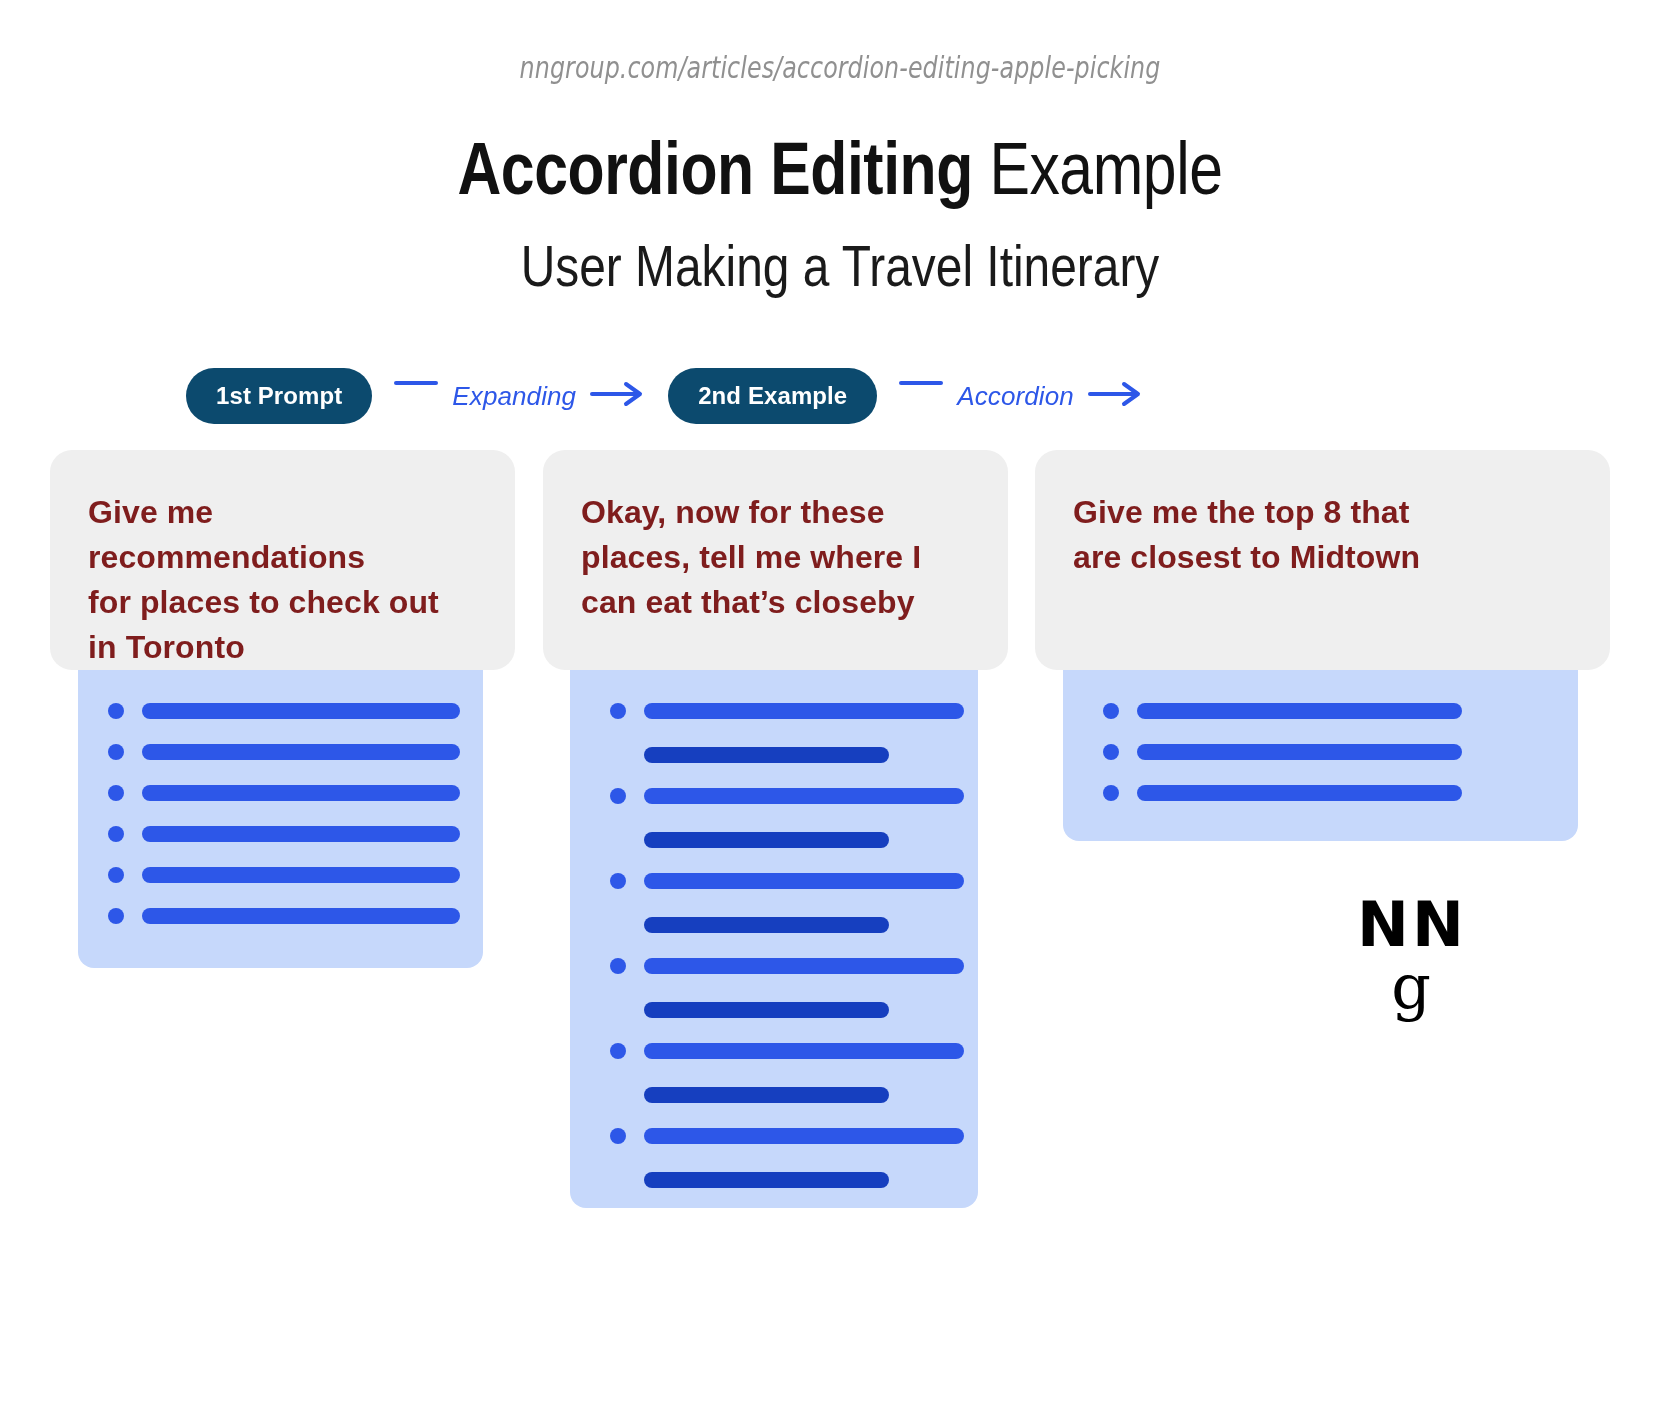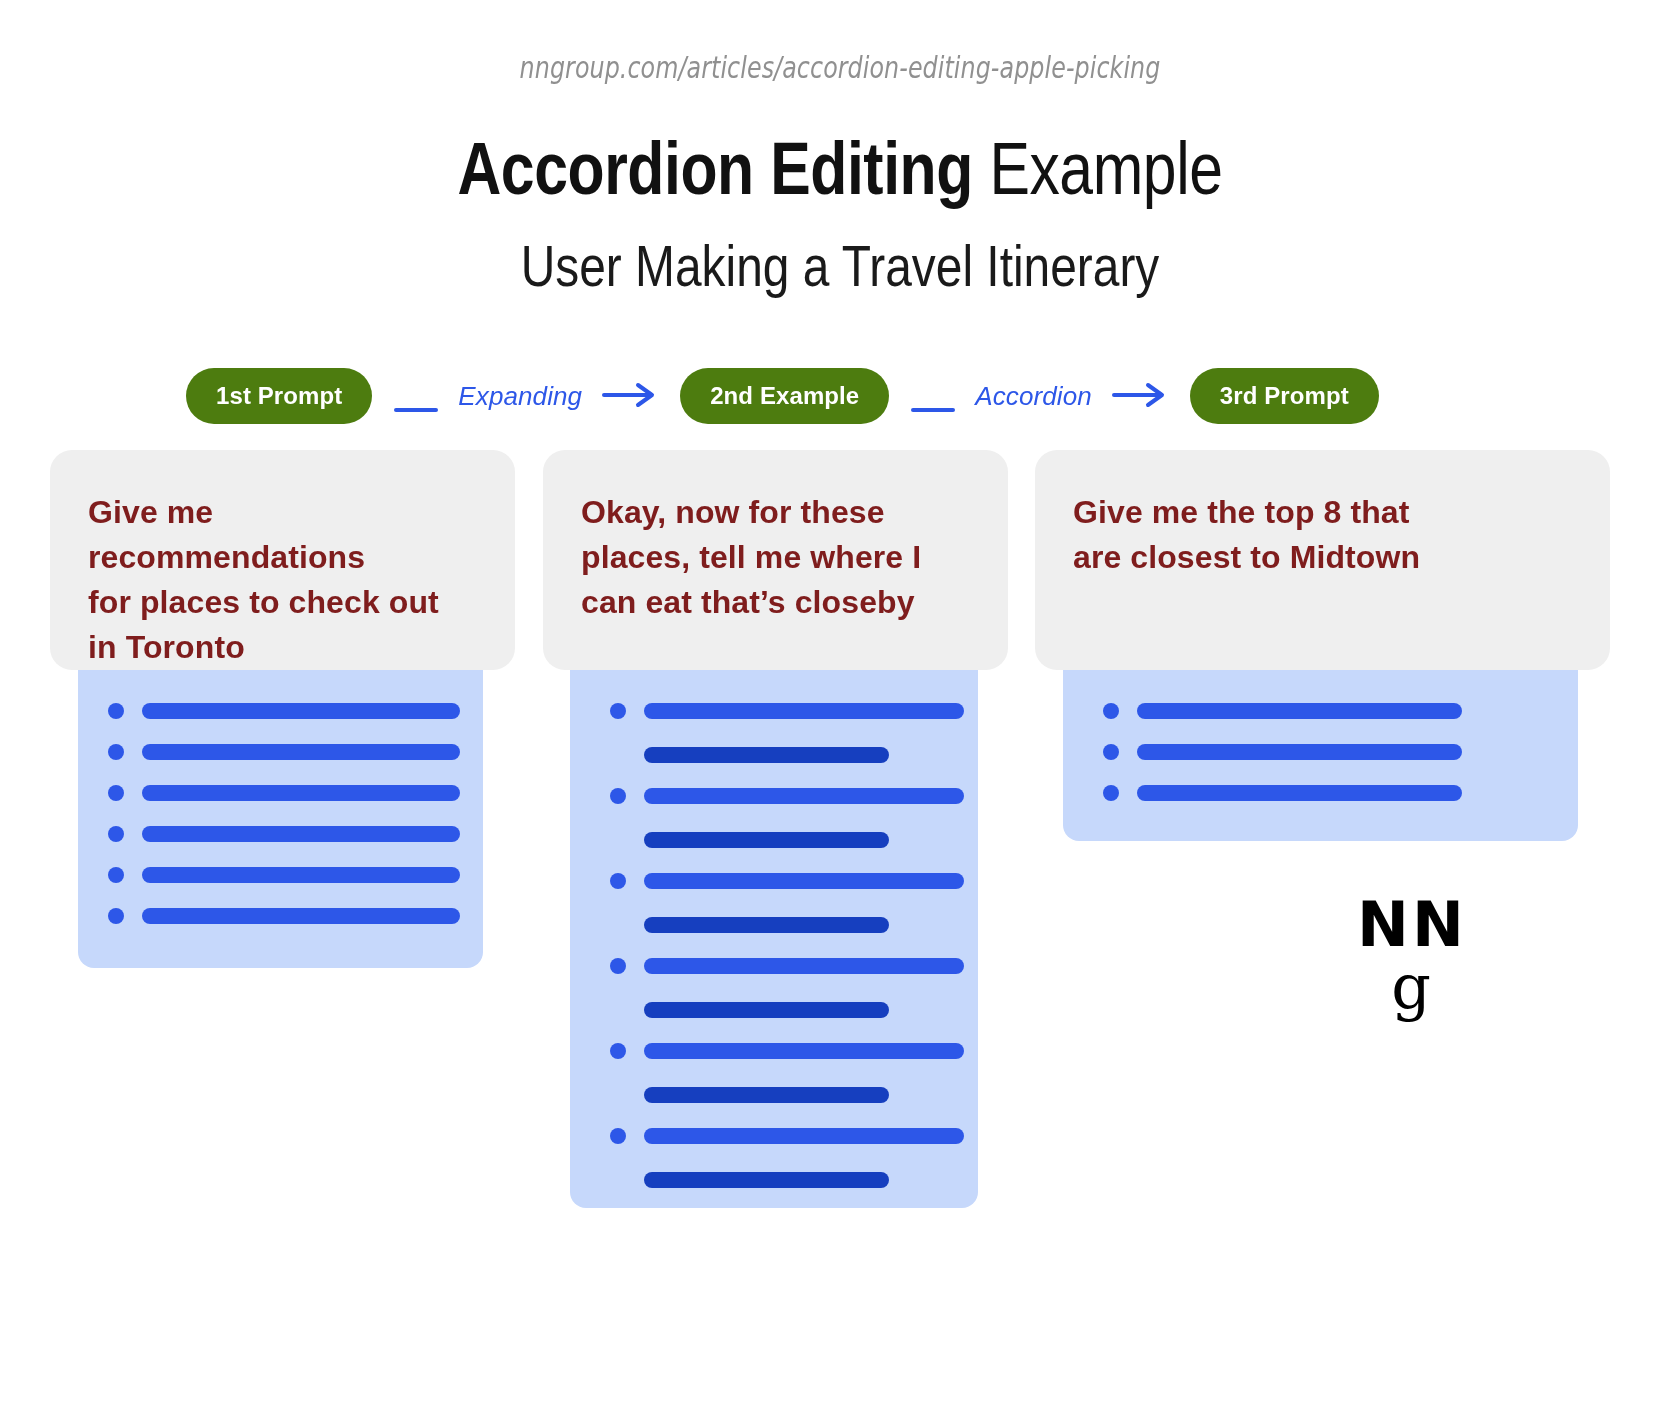--- a/index.html
+++ b/index.html
@@ -70,36 +70,36 @@
     top: 368px;
     left: 186px;
     height: 56px;
     display: flex;
     align-items: center;
   }
 
   .pill {
     height: 56px;
     border-radius: 28px;
-    background: #4d7c0f;
+    background: #0c4a6e;
     color: #ffffff;
     font-size: 24px;
     font-weight: 700;
     letter-spacing: 0.1px;
     display: flex;
     align-items: center;
     justify-content: center;
     padding: 4px 30px;
     white-space: nowrap;
   }
 
   .connector {
     display: flex;
-    align-items: flex-end;
-    gap: 20px;
+    align-items: flex-start;
+    gap: 14px;
     padding: 0 22px;
   }
   .conn-dash {
     width: 44px;
     height: 4px;
     background: #2D57E8;
     border-radius: 2px;
   }
   .conn-label {
     font-size: 26px;
@@ -243,23 +243,20 @@
       <span class="conn-dash"></span>
       <span class="conn-label">Accordion</span>
       <span class="conn-arrow">
         <svg width="56" height="26" viewBox="0 0 56 26">
           <path d="M2 13 H48" stroke="#2D57E8" stroke-width="4" fill="none" stroke-linecap="round"></path>
           <path d="M36 3 L50 13 L36 23" stroke="#2D57E8" stroke-width="4" fill="none" stroke-linecap="round" stroke-linejoin="round"></path>
         </svg>
       </span>
     </div>
 
-    <div class="pill">
-      <span>3rd Prompt</span>
-    </div>
 
   </div>
 
   <div class="col">
     <div class="answer-panel" id="panel-1" style="left:78px; top:668px; width:405px; height:300px;">
       <div class="rows" id="rows-1">
           <div class="row" style="left: 30px; top: 35px;">
             <span class="bullet" style="background: rgb(45, 87, 232);"></span>
             <span class="bar" style="width: 318px; background: rgb(45, 87, 232);"></span>
           </div>

